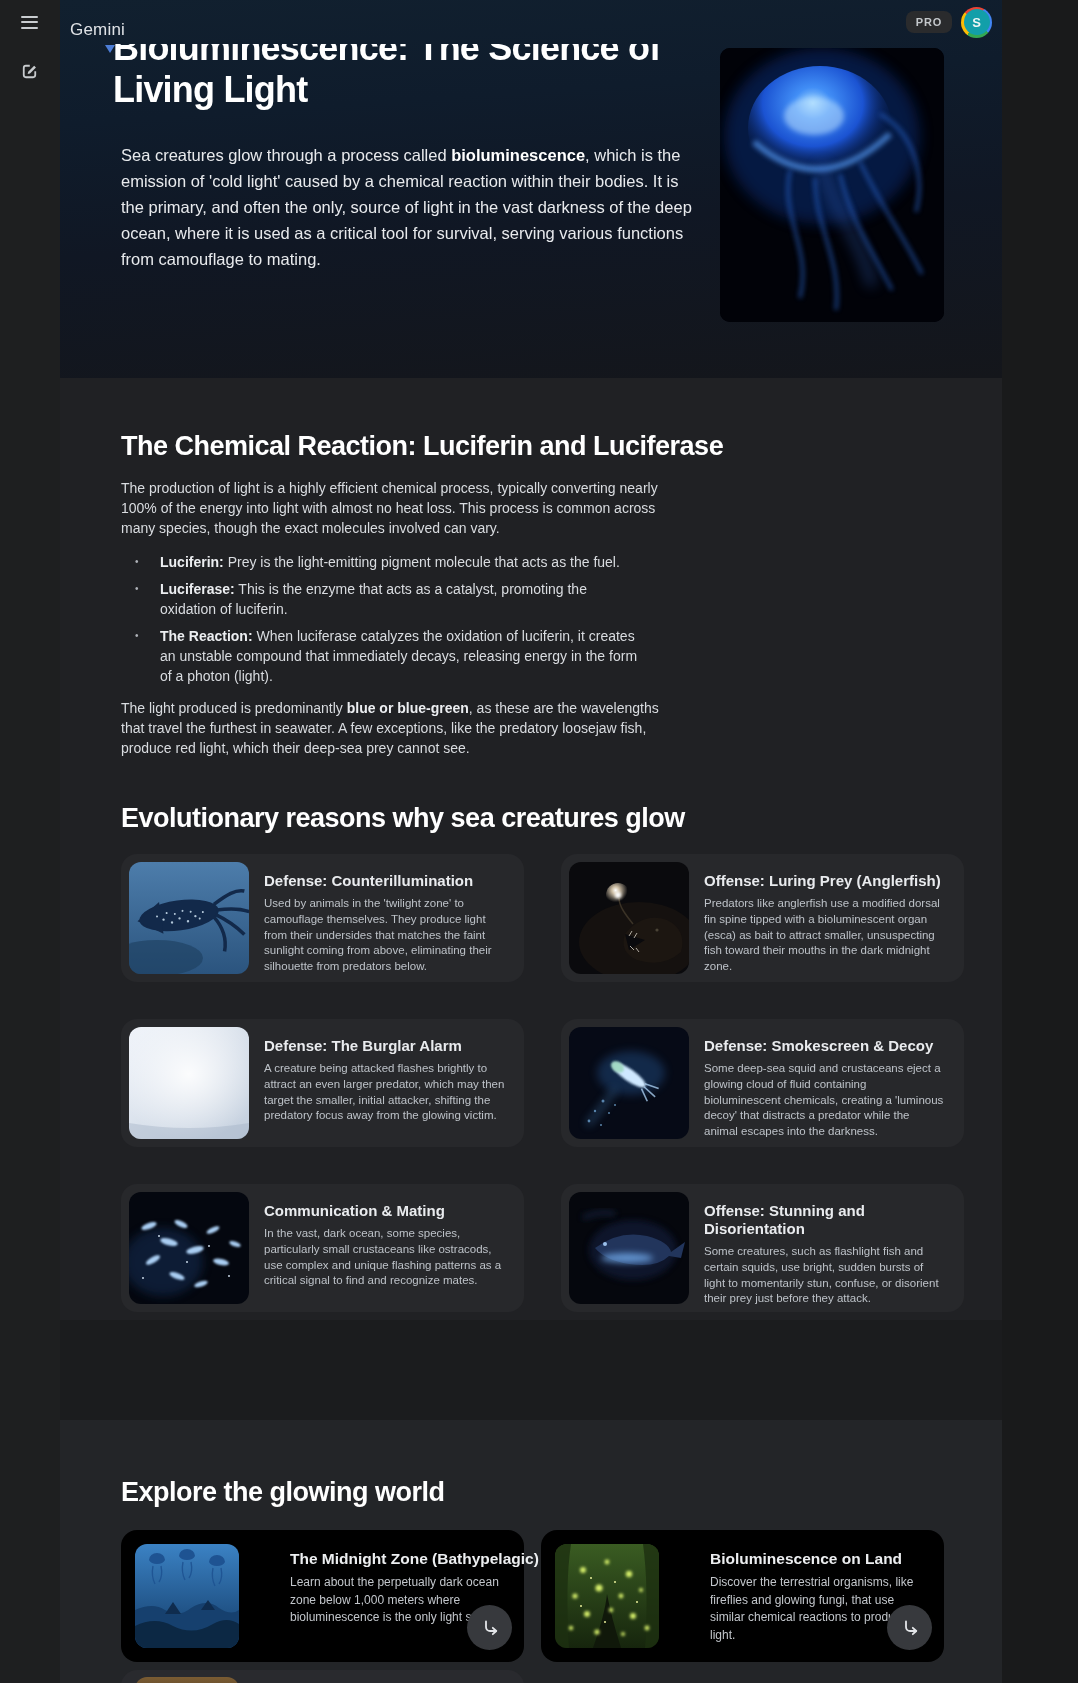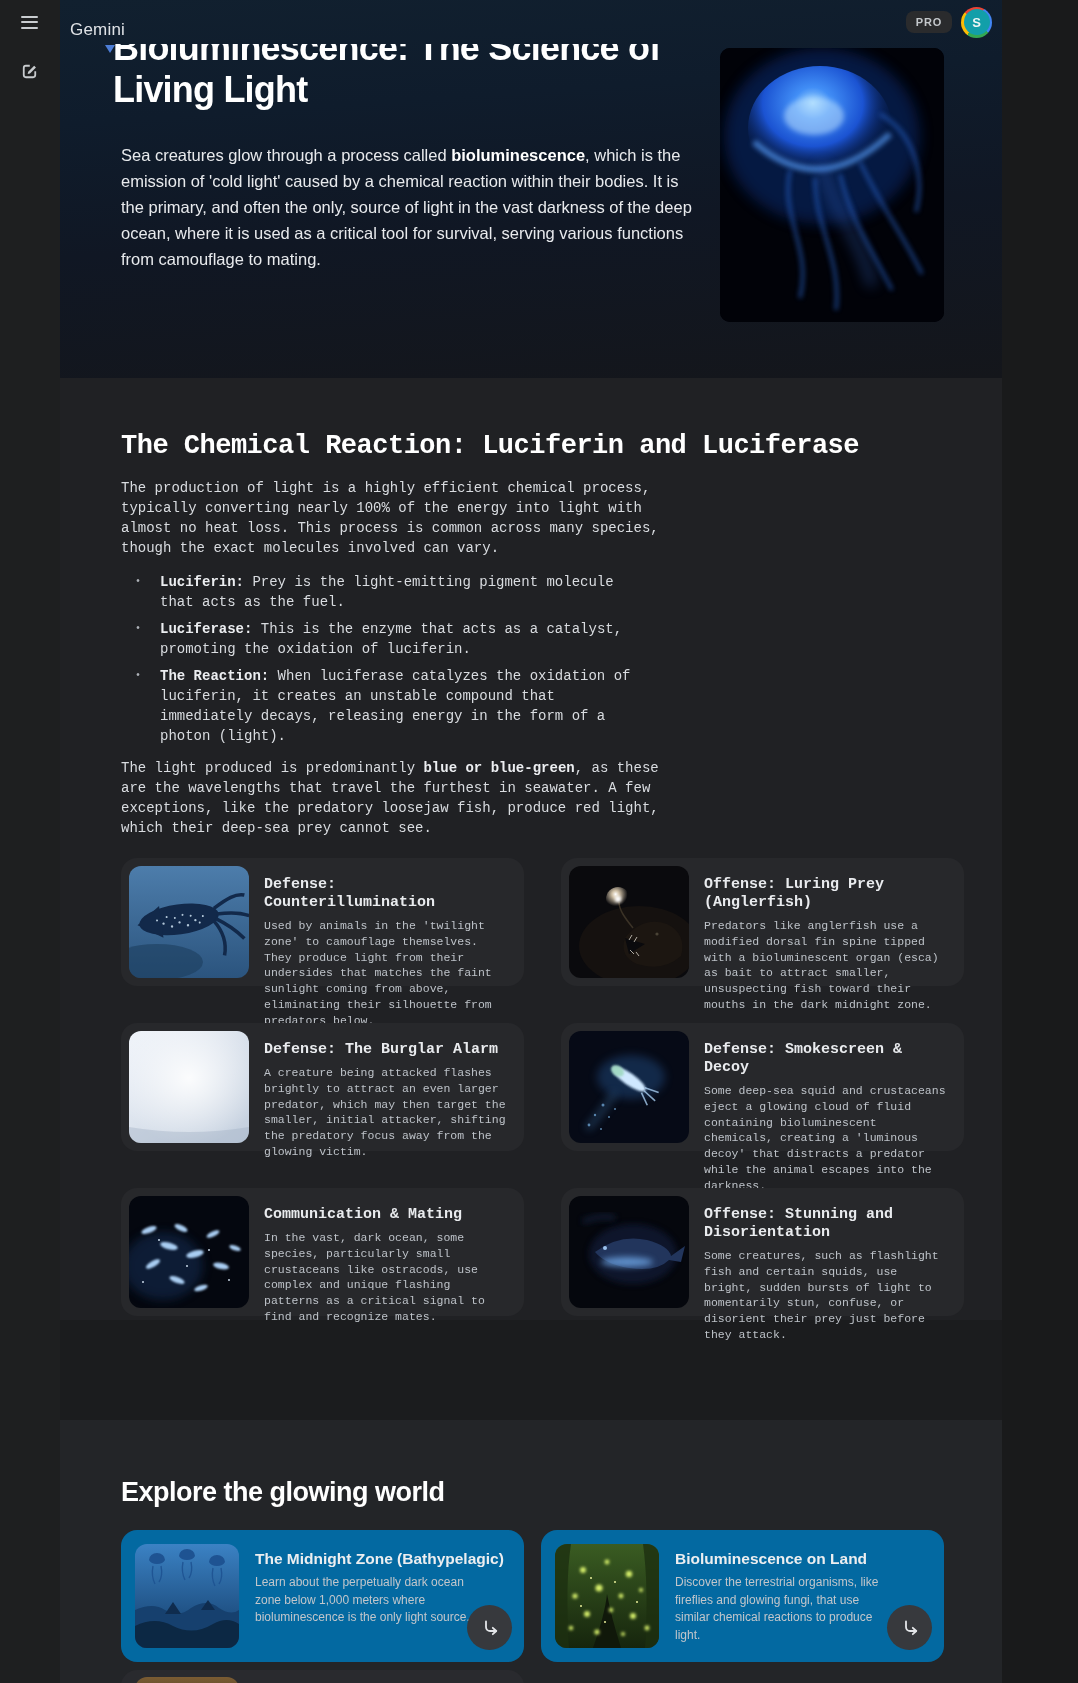--- a/index.html
+++ b/index.html
@@ -29,42 +29,42 @@
   .hero { position:relative; height:378px; overflow:hidden;
     background:linear-gradient(176deg, #11202f 0%, #0f1c2c 28%, #101724 58%, #14161b 100%); }
   .hero-marker { position:absolute; left:45px; top:45px; width:0; height:0;
     border-left:5.5px solid transparent; border-right:5.5px solid transparent; border-top:8px solid #4d7dd6; }
   .hero-title-clip { position:absolute; left:53px; top:44px; width:640px; height:120px; overflow:hidden; }
   .hero-title { margin-top:-17px; width:620px; font-size:36px; line-height:42px; font-weight:700; color:#ffffff; letter-spacing:-0.8px; }
   .hero-paragraph { position:absolute; left:61px; top:142px; width:580px; font-size:16.5px; line-height:26px; color:#e8eaed; }
   .hero-paragraph b { font-weight:700; color:#fff; }
   .hero-image { position:absolute; right:58px; top:48px; width:224px; height:274px; border-radius:10px; overflow:hidden; background:#010208; }
   
-  .main-section { height:942px; background:#202124; padding:52px 0 0 61px;font-family:Liberation Mono, monospace; }
+  .main-section { height:942px; background:#202124; padding:52px 0 0 61px; }
   h2.section-heading { font-size:27px; line-height:32px; font-weight:700; color:#ffffff; letter-spacing:-0.5px; }
   .intro-p, .outro-p { width:548px; font-size:14px; line-height:20px; color:#d9dce0; }
   .intro-p { margin-top:16px; }
   .outro-p { margin-top:12px; }
   .intro-p b, .outro-p b, .bullet-label { font-weight:700; color:#eceef1; }
   ul.bullets { list-style:none; margin-top:14px; }
   ul.bullets li { position:relative; padding-left:39px; width:520px; font-size:14px; line-height:20px; color:#d9dce0; margin-bottom:7px; }
   ul.bullets li::before { content:"\2022"; position:absolute; left:14px; top:0; font-size:10px; line-height:20px; color:#aeb2b8; }
   .reasons-heading { margin-top:44px; }
   .cards-grid { margin-top:20px; width:823px; display:grid; grid-template-columns:403px 403px; column-gap:17px; row-gap:19px;gap:37px; }
   .reason-card { height:128px; background:#27282b; border-radius:16px; padding:8px; display:flex; }
   .reason-card .card-img { flex:none; width:120px; height:112px; border-radius:12px; overflow:hidden; }
   .reason-card .card-text { padding:10px 12px 0 15px; }
   .reason-card .card-title { font-size:15px; line-height:18px; font-weight:700; color:#e9ebee; }
   .reason-card .card-body { margin-top:6px; width:242px; font-size:11.5px; line-height:15.8px; color:#bdc2c8; }
   
   .gap-strip { height:100px; background:#1b1c1e; }
   
   .explore-section { height:263px; background:#232528; padding:56px 0 0 61px; overflow:hidden; }
   .explore-grid { margin-top:22px; width:823px; display:grid; grid-template-columns:403px 403px; column-gap:17px; }
-  .explore-card { position:relative; height:132px; background:#0369a1; border-radius:16px; padding:14px; display:flex; cursor:pointer; }
+  .explore-card { position:relative; height:132px; background:#000000; border-radius:16px; padding:14px; display:flex; cursor:pointer;gap:35px; }
   .explore-card .ex-img { flex:none; width:104px; height:104px; border-radius:12px; overflow:hidden; }
   .explore-card .ex-text { padding:5px 0 0 16px; }
   .explore-card .ex-title { font-size:15.5px; line-height:20px; font-weight:700; color:#eceef0; white-space:nowrap; }
   .explore-card .ex-body { margin-top:5px; width:220px; font-size:12px; line-height:17.5px; color:#c2c6cb; }
   .jump-btn { position:absolute; right:12px; bottom:12px; width:45px; height:45px; border-radius:50%; background:#37393d; border:none; display:flex; align-items:center; justify-content:center; cursor:pointer; }
   .partial-card { margin-top:8px; width:403px; height:40px; background:#292a2e; border-radius:16px 16px 0 0; padding:7px 0 0 14px; }
   .partial-card .partial-img { width:104px; height:30px; border-radius:12px 12px 0 0; background:linear-gradient(180deg,#7a5c33,#4a3620); }
   svg { display:block; }
 </style>
 </head>
@@ -115,20 +115,21 @@
   <div class="main-section">
     <h2 class="section-heading">The Chemical Reaction: Luciferin and Luciferase</h2>
     <p class="intro-p">The production of light is a highly efficient chemical process, typically converting nearly 100% of the energy into light with almost no heat loss. This process is common across many species, though the exact molecules involved can vary.</p>
     <ul class="bullets">
       <li><span class="bullet-label">Luciferin:</span><span> Prey is the light-emitting pigment molecule that acts as the fuel.</span></li>
       <li><span class="bullet-label">Luciferase:</span><span> This is the enzyme that acts as a catalyst, promoting the oxidation of luciferin.</span></li>
       <li><span class="bullet-label">The Reaction:</span><span> When luciferase catalyzes the oxidation of luciferin, it creates an unstable compound that immediately decays, releasing energy in the form of a photon (light).</span></li>
     </ul>
     <p class="outro-p"><span>The light produced is predominantly </span><b>blue or blue-green</b><span>, as these are the wavelengths that travel the furthest in seawater. A few exceptions, like the predatory loosejaw fish, produce red light, which their deep-sea prey cannot see.</span></p>
 
+    <h2 class="section-heading reasons-heading">Evolutionary reasons why sea creatures glow</h2>
 
     <div class="cards-grid">
 
       <div class="reason-card">
         <div class="card-img">
           <svg viewBox="0 0 120 112" width="120" height="112">
             <defs>
                 <linearGradient id="c0" x1="0" y1="0" x2="0" y2="1">
                   <stop offset="0" stop-color="#4d7dab"></stop>
                   <stop offset="1" stop-color="#2b547e"></stop>

